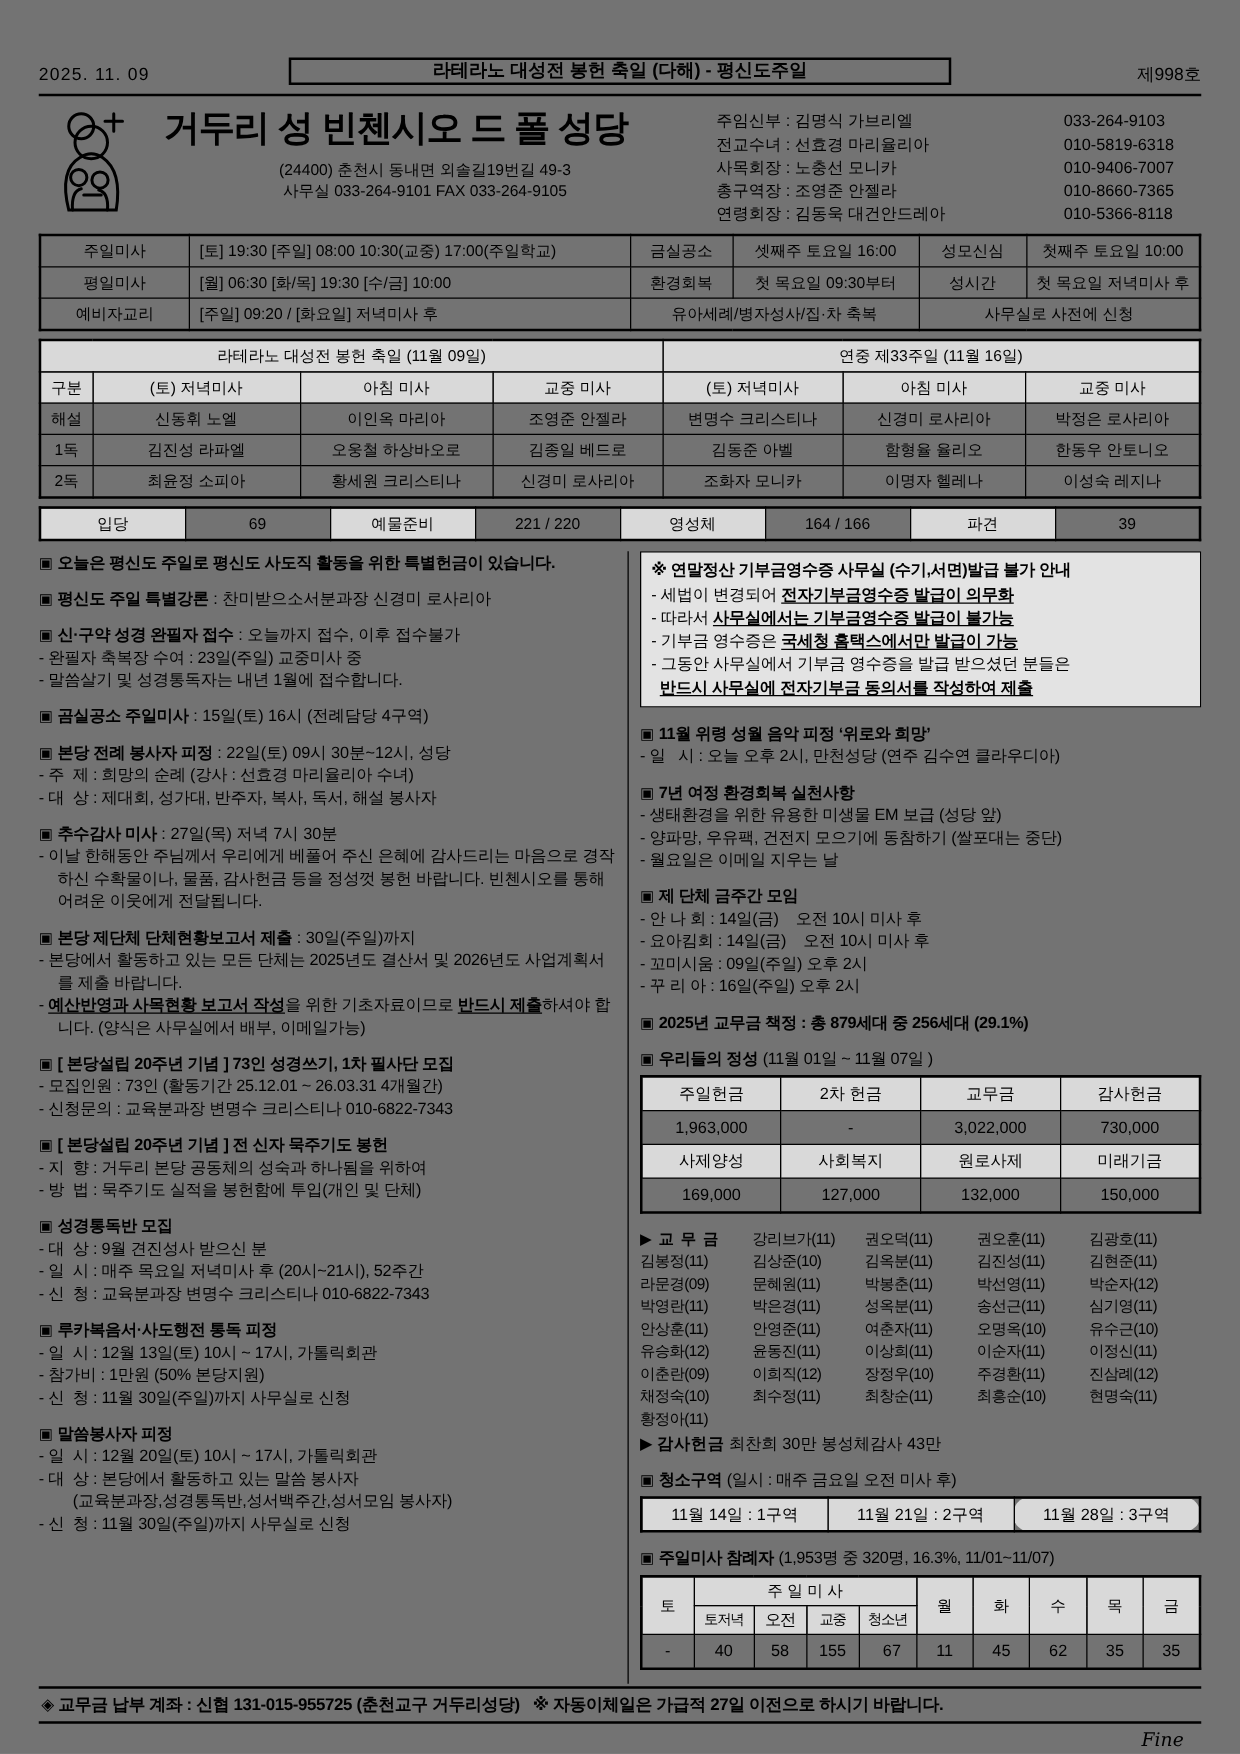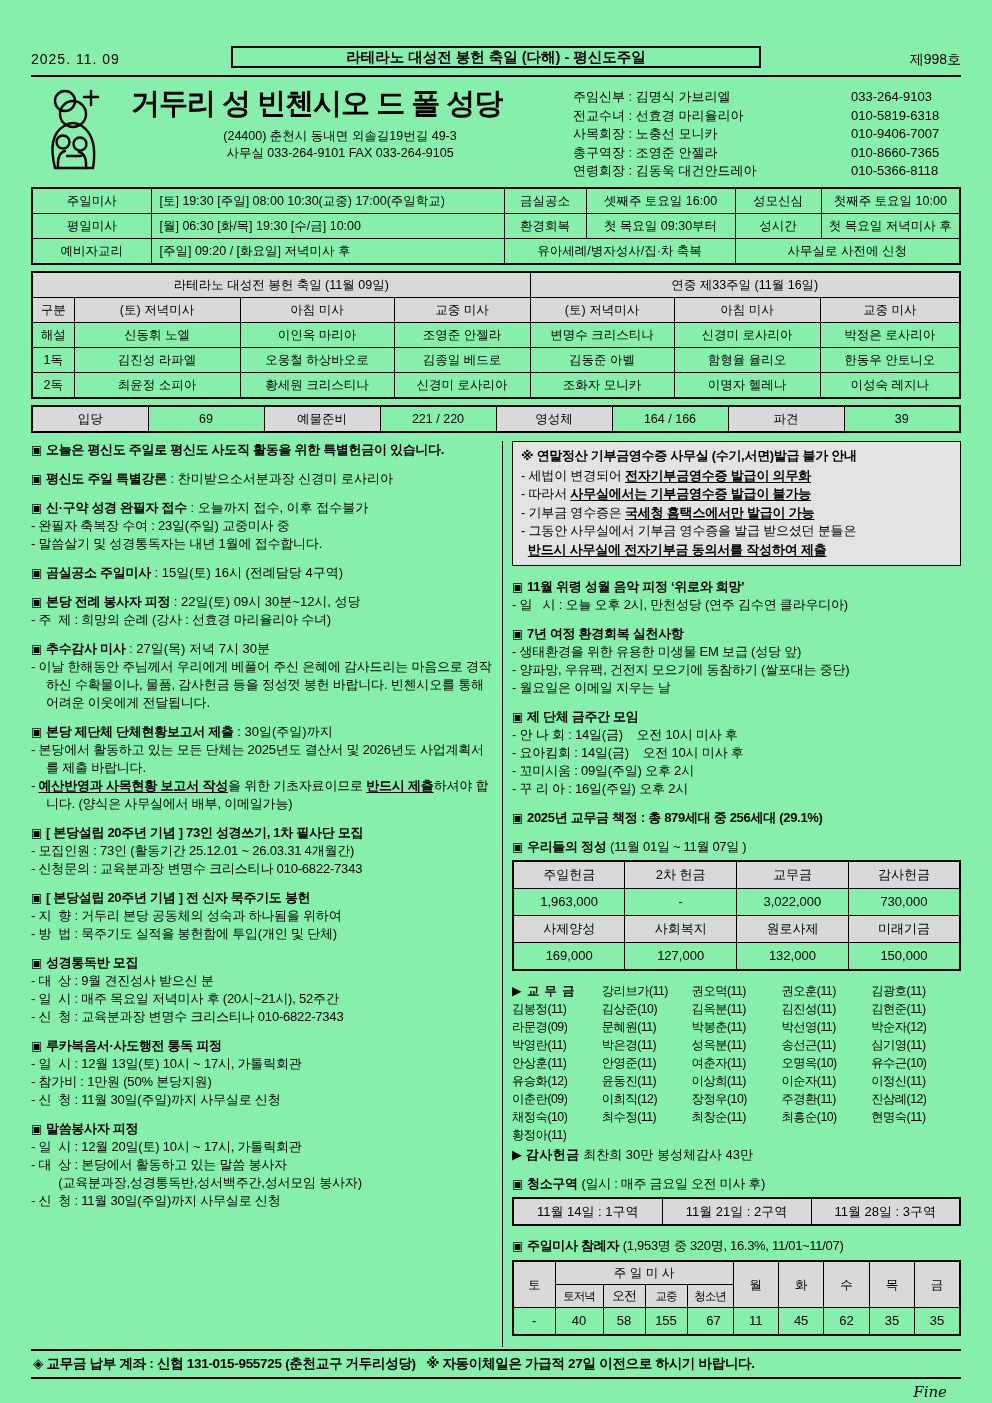--- a/index.html
+++ b/index.html
@@ -1,16 +1,16 @@
 <!DOCTYPE html>
 <html><head>
 <meta charset="utf-8">
 <style>
   html,body{margin:0;padding:0;background:#888;}
-  .pg{position:relative;width:992px;height:1403px;margin:0 auto;background:#86efac;color:#000;
+  .pg{position:relative;width:992px;height:1403px;margin:0 auto;background:#737373;color:#000;
       font-family:"Liberation Sans","DejaVu Sans",sans-serif;font-size:13px;line-height:18px;overflow:hidden;}
   .in{margin:0 31px;}
   
   .top{display:flex;align-items:flex-end;padding-top:46px;border-bottom:2px solid #000;padding-bottom:7px;}
   .top .d{width:200px;font-size:14px;letter-spacing:1px;}
   .top .t{flex:1;text-align:center;font-weight:bold;font-size:14.5px;}
   .top .n{width:200px;text-align:right;font-size:14px;}
   
   .mast{display:flex;padding:9px 0 6px 0;}
   .logo{width:92px;flex:0 0 92px;}
@@ -253,20 +253,21 @@
         <div class="item">- 말씀살기 및 성경통독자는 내년 1월에 접수합니다.</div>
       </div>
 
       <div class="sec">
         <div class="h"><span class="bl">▣</span> <b>곰실공소 주일미사</b><span> : 15일(토) 16시 (전례담당 4구역)</span></div>
       </div>
 
       <div class="sec">
         <div class="h"><span class="bl">▣</span> <b>본당 전례 봉사자 피정</b><span> : 22일(토) 09시 30분~12시, 성당</span></div>
         <div class="item">- 주  제 : 희망의 순례 (강사 : 선효경 마리율리아 수녀)</div>
+        <div class="item">- 대  상 : 제대회, 성가대, 반주자, 복사, 독서, 해설 봉사자</div>
       </div>
 
       <div class="sec">
         <div class="h"><span class="bl">▣</span> <b>추수감사 미사</b><span> : 27일(목) 저녁 7시 30분</span></div>
         <div class="item">- 이날 한해동안 주님께서 우리에게 베풀어 주신 은혜에 감사드리는 마음으로 경작하신 수확물이나, 물품, 감사헌금 등을 정성껏 봉헌 바랍니다. 빈첸시오를 통해 어려운 이웃에게 전달됩니다.</div>
       </div>
 
       <div class="sec">
         <div class="h"><span class="bl">▣</span> <b>본당 제단체 단체현황보고서 제출</b><span> : 30일(주일)까지</span></div>
         <div class="item">- 본당에서 활동하고 있는 모든 단체는 2025년도 결산서 및 2026년도 사업계획서를 제출 바랍니다.</div>
@@ -423,21 +424,21 @@
         <div class="thx"><span>▶</span> <b>감사헌금</b>  <span>최찬희 30만   봉성체감사 43만</span></div>
       </div>
 
       <div class="sec">
         <div class="h"><span class="bl">▣</span> <b>청소구역</b> <span class="cap">(일시 : 매주 금요일 오전 미사 후)</span></div>
         <table class="t" style="margin-top:4px;">
           <tbody>
               <tr>
                 <td class="gray" style="height:23px;font-size:13px;">11월 14일 : 1구역</td>
                 <td class="gray" style="height:23px;font-size:13px;">11월 21일 : 2구역</td>
-                <td class="gray" style="height:23px;font-size:13px;">11월 28일 : 3구역</td>
+                <td class="gray" style="height:23px;font-size:13px;border-radius:12px;">11월 28일 : 3구역</td>
               </tr>
         </tbody>
           </table>
       </div>
 
       <div class="sec">
         <div class="h"><span class="bl">▣</span> <b>주일미사 참례자</b> <span class="cap">(1,953명 중 320명, 16.3%, 11/01~11/07)</span></div>
         <table class="t atbl" style="margin-top:5px;">
           <colgroup>
               <col style="width:42px">

